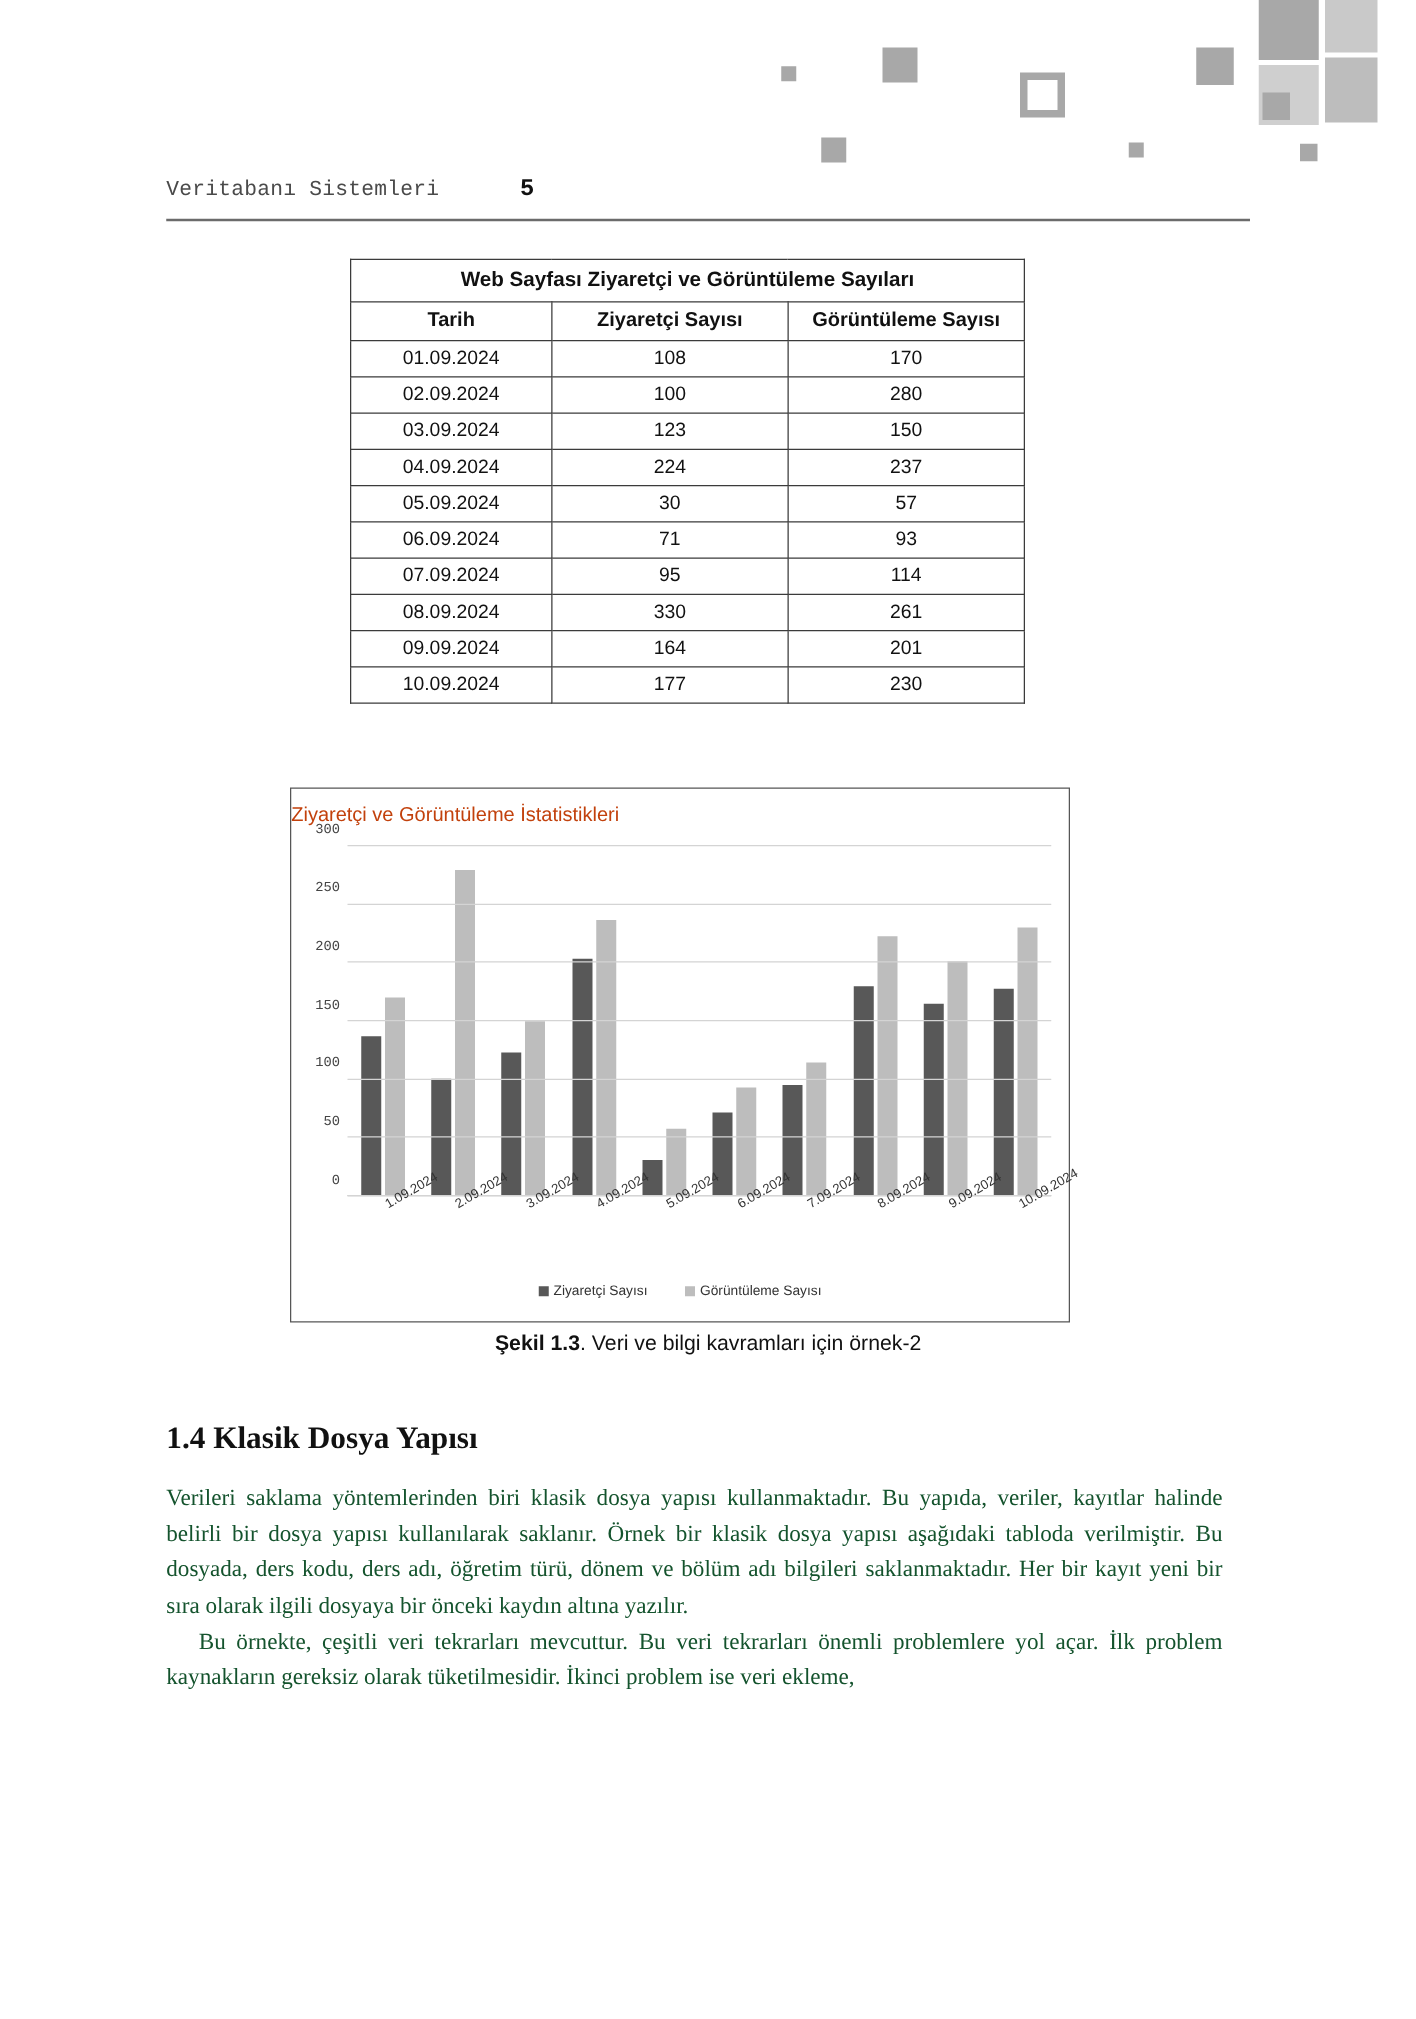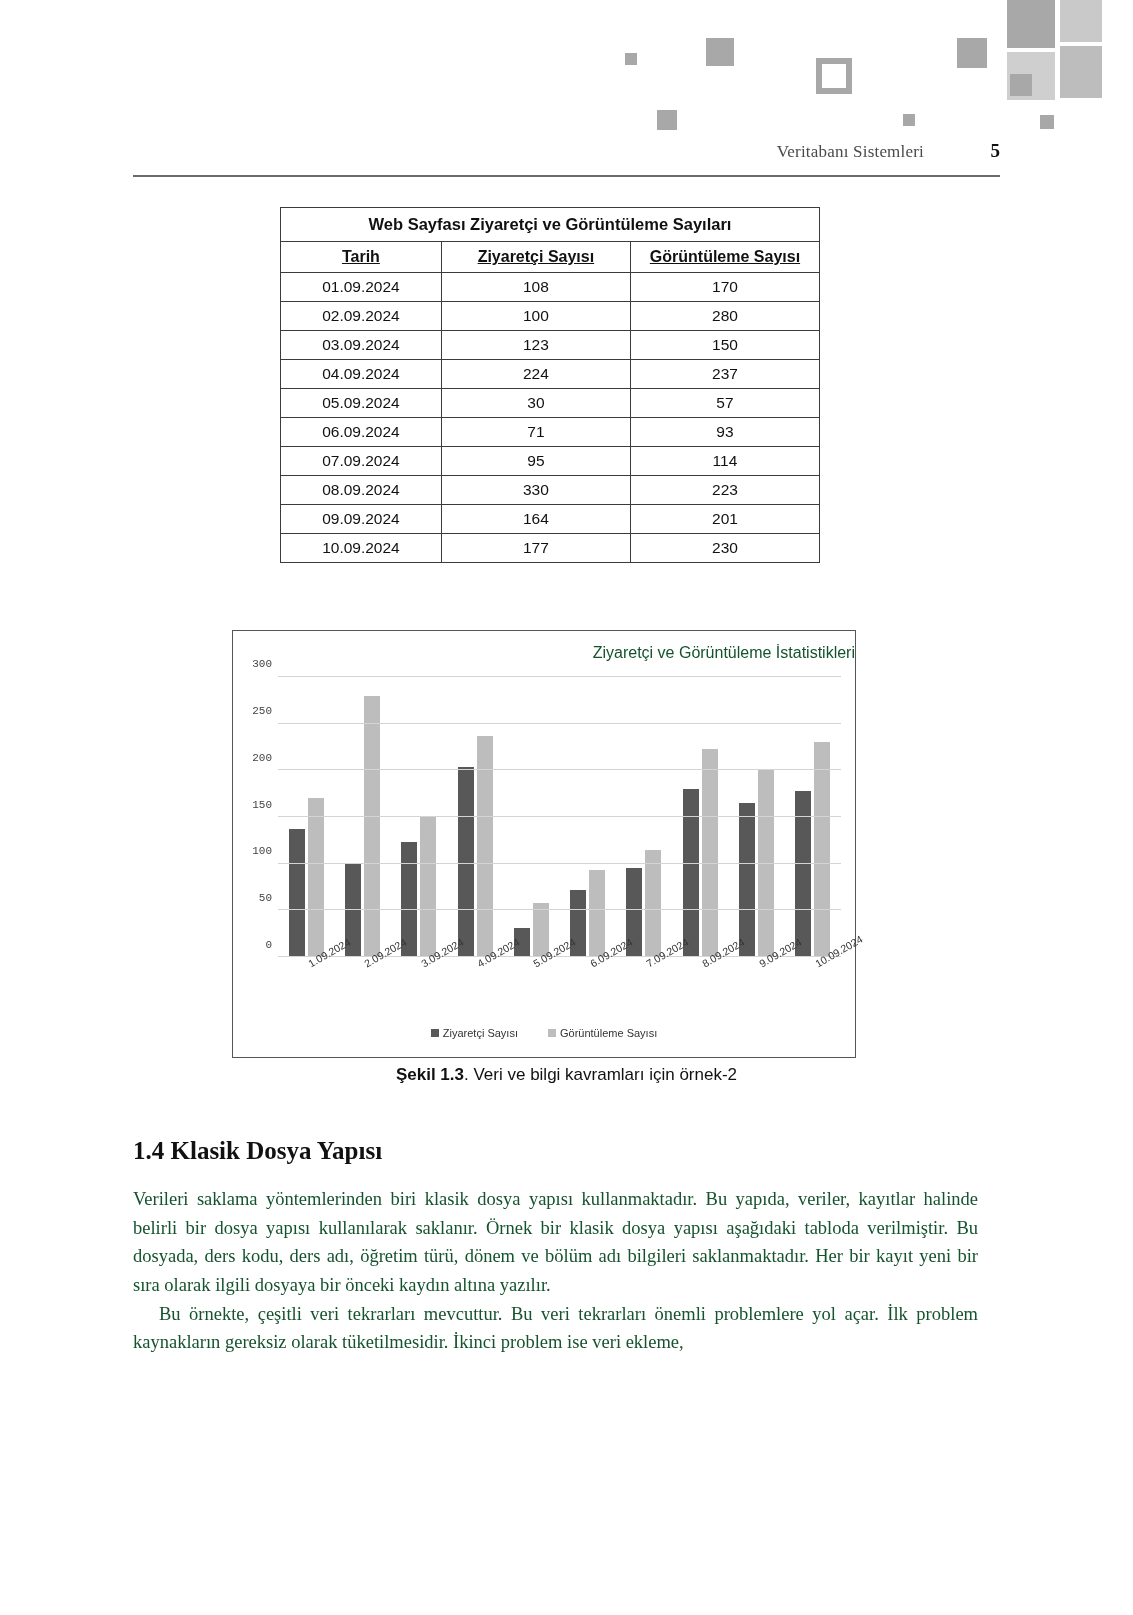--- a/index.html
+++ b/index.html
@@ -21,22 +21,21 @@
   .deco-outline { position: absolute; border: 6px solid #a8a8a8; background: transparent; }
 
   
   .header {
     position: absolute;
     left: 133px;
     top: 140px;
     width: 867px;
     display: flex;
     align-items: baseline;
-    justify-content: flex-end;
-    font-family: Liberation Serif, serif;
+    font-family: Liberation Mono, monospace;
   }
   .header-title {
     font-size: 17px;
     color: #4a4a4a;
     letter-spacing: .2px;
   }
   .header-page {
     font-size: 19px;
     font-weight: bold;
     color: #111;
@@ -74,40 +73,39 @@
   }
   table.data-table th.title {
     font-weight: bold;
     font-size: 16.5px;
     padding: 7px 4px;
   }
   table.data-table th.col {
     font-weight: bold;
     font-size: 16px;
     padding: 6px 4px;
-    text-decoration: underline;
   }
   table.data-table td.date { width: 145px; }
   table.data-table td.num { width: 172px; }
 
   
   .chart-box {
     position: absolute;
     left: 232px;
     top: 630px;
     width: 622px;
     height: 426px;
     border: 1px solid #565656;
     background: #fff;
     font-family: "Liberation Sans", sans-serif;
   }
   .chart-title {
-    text-align: right;
+    text-align: left;
     font-size: 16px;
-    color: #14532d;
+    color: #c2410c;
     margin-top: 13px;
   }
   .plot {
     position: absolute;
     left: 45px;
     top: 46px;
     right: 14px;
     bottom: 100px;
   }
   .plot-inner {
@@ -295,21 +293,21 @@
           <td class="num">93</td>
         </tr>
         <tr>
           <td class="date">07.09.2024</td>
           <td class="num">95</td>
           <td class="num">114</td>
         </tr>
         <tr>
           <td class="date">08.09.2024</td>
           <td class="num">330</td>
-          <td class="num">223</td>
+          <td class="num">261</td>
         </tr>
         <tr>
           <td class="date">09.09.2024</td>
           <td class="num">164</td>
           <td class="num">201</td>
         </tr>
         <tr>
           <td class="date">10.09.2024</td>
           <td class="num">177</td>
           <td class="num">230</td>

